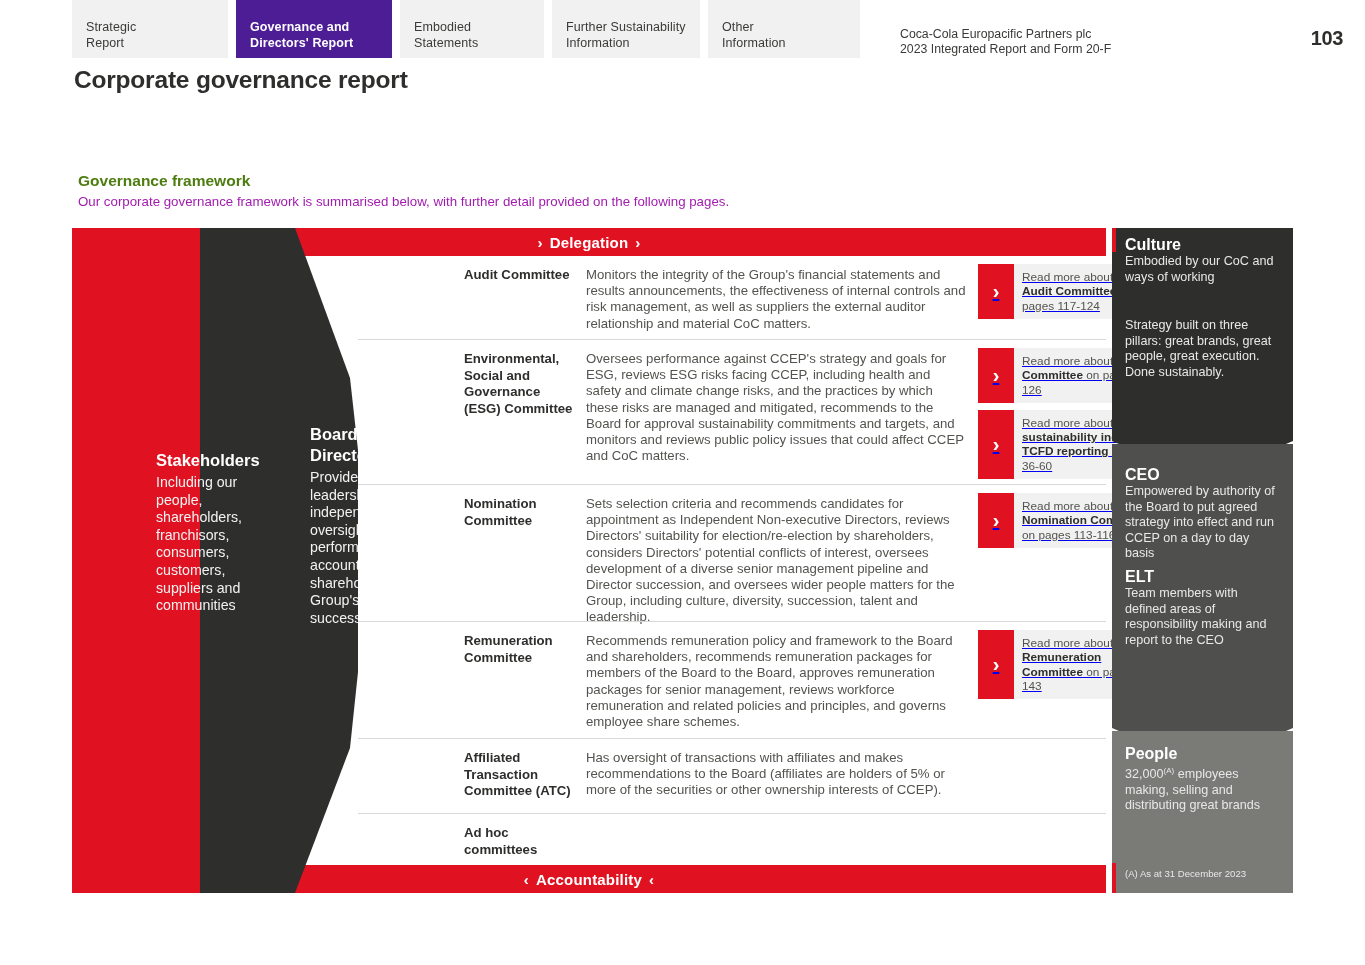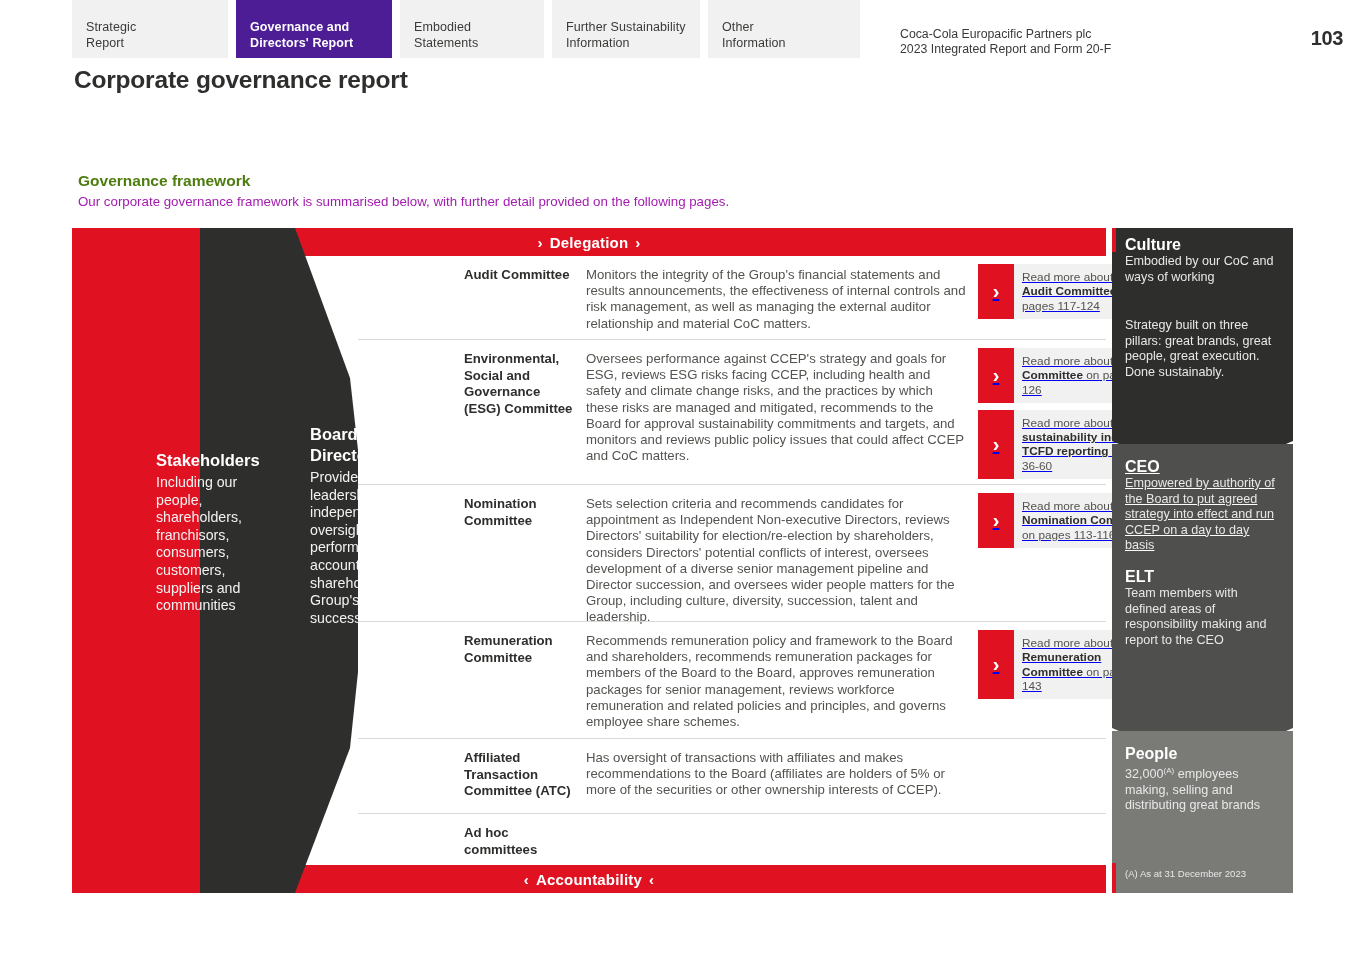--- a/index.html
+++ b/index.html
@@ -173,21 +173,21 @@
 
     <div class="col-board-text">
       <div class="blk-h">Board of Directors</div>
       <div class="blk-p">Provides overall leadership and independent oversight of performance and is accountable to shareholders for the Group's long-term success</div>
     </div>
 
     <div class="table">
 
       <div class="row" style="top:0; height:83px;">
         <div class="rname">Audit Committee</div>
-        <div class="rdesc">Monitors the integrity of the Group's financial statements and results announcements, the effectiveness of internal controls and risk management, as well as managing the external auditor relationship and material CoC matters.</div>
+        <div class="rdesc">Monitors the integrity of the Group's financial statements and results announcements, the effectiveness of internal controls and risk management, as well as suppliers the external auditor relationship and material CoC matters.</div>
         <div class="rlinks">
           <a class="readbox" href="#">
             <span class="sq">›</span>
             <span class="txt"><span>Read more about our </span><b>Audit Committee</b><span> on pages 117-124</span></span>
           </a>
         </div>
       </div>
 
       <div class="row" style="top:83px; height:145px;">
         <div class="rname">Environmental, Social and Governance (ESG) Committee</div>
@@ -246,21 +246,21 @@
       <div class="redstub"></div>
       <div class="redstub2"></div>
 
       <div class="side-blk" style="top:8px;">
         <div class="side-h">Culture</div>
         <div class="side-p">Embodied by our CoC and ways of working</div>
       </div>
       <div class="side-blk" style="top:90px;">
         <div class="side-p">Strategy built on three pillars: great brands, great people, great execution. Done sustainably.</div>
       </div>
-      <div class="side-blk" style="top:230px;text-decoration:underline;">
+      <div class="side-blk" style="top:238px;">
         <div class="side-h">CEO</div>
         <div class="side-p">Empowered by authority of the Board to put agreed strategy into effect and run CCEP on a day to day basis</div>
       </div>
       <div class="side-blk" style="top:340px;">
         <div class="side-h">ELT</div>
         <div class="side-p">Team members with defined areas of responsibility making and report to the CEO</div>
       </div>
       <div class="side-blk" style="top:517px;">
         <div class="side-h">People</div>
         <div class="side-p"><span>32,000</span><span class="sup">(A)</span><span> employees making, selling and distributing great brands</span></div>

